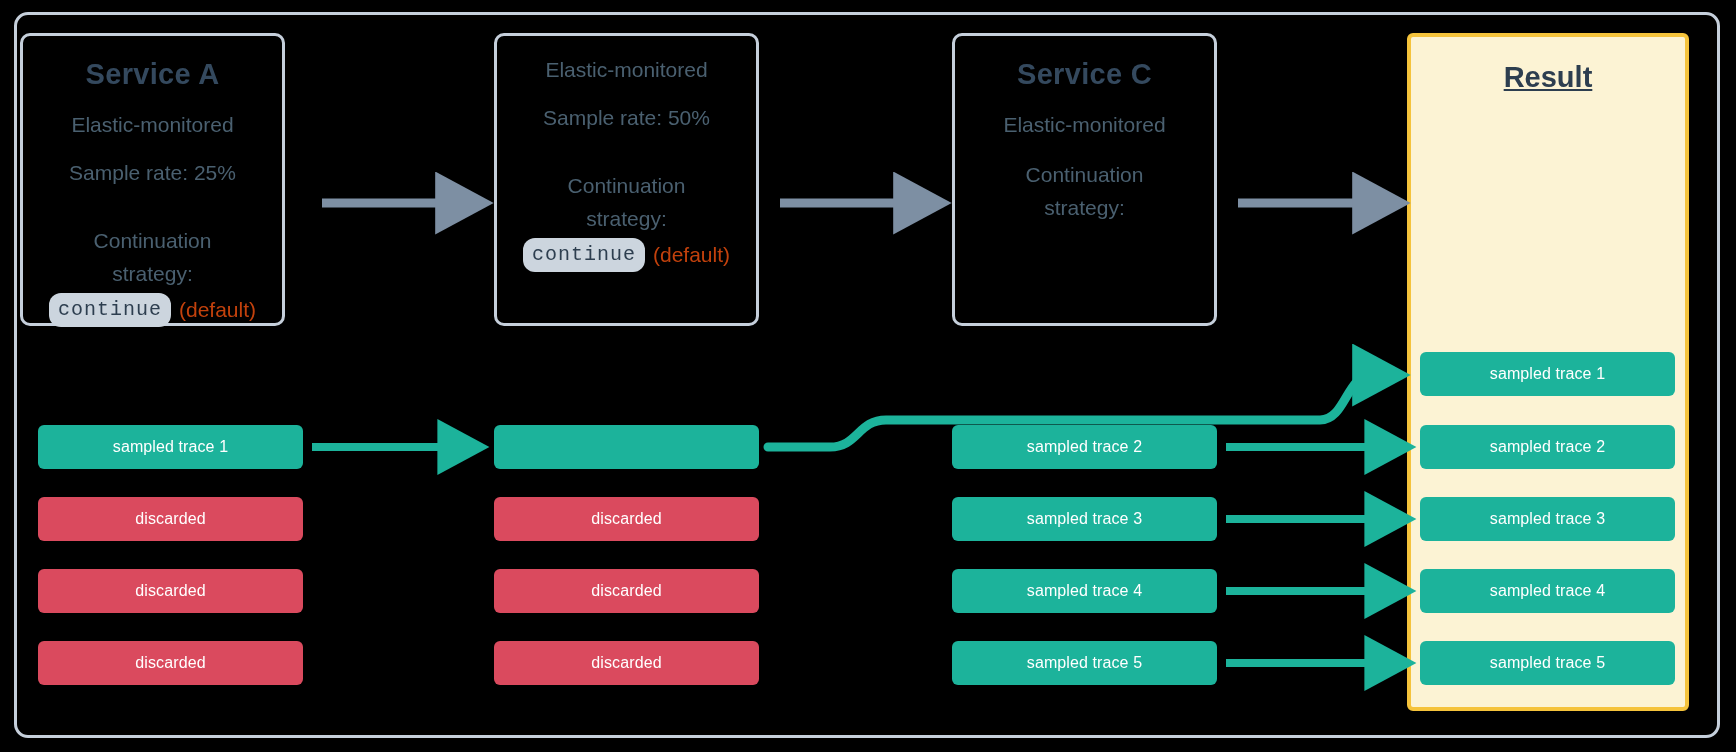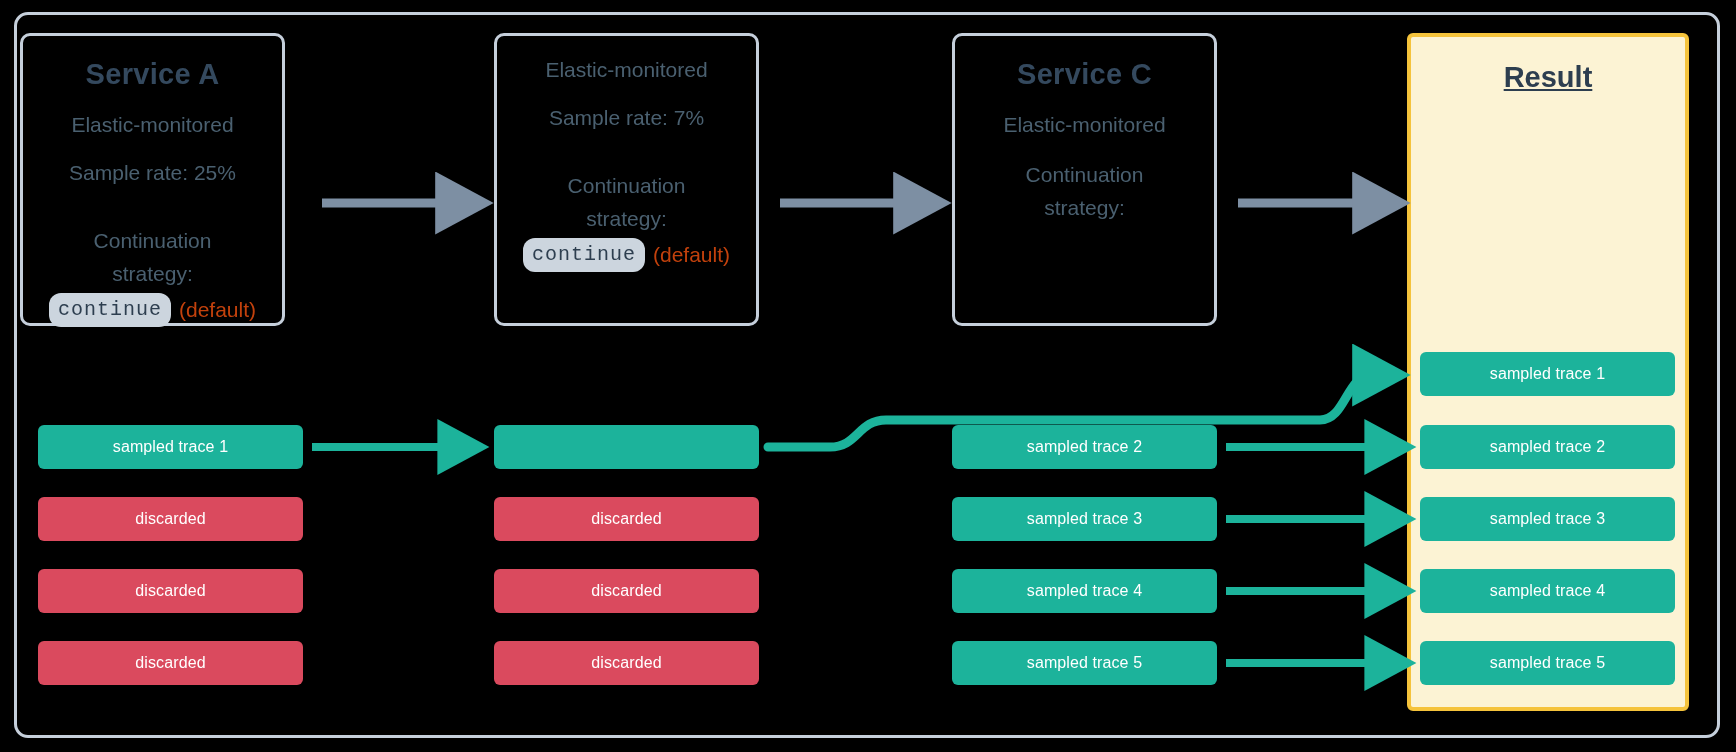--- a/index.html
+++ b/index.html
@@ -149,21 +149,21 @@
     <div class="service-strategy-label">Continuation</div>
     <div class="service-strategy-label">strategy:</div>
     <div class="strategy-row">
       <span class="code-badge">continue</span>
       <span class="default-note">(default)</span>
     </div>
   </div>
 
   <div class="service-card" style="left:494px; top:33px; width:265px; height:293px;">
     <div class="service-sub">Elastic-monitored</div>
-    <div class="service-rate">Sample rate: 7%</div>
+    <div class="service-rate">Sample rate: 50%</div>
     <div class="service-strategy-label">Continuation</div>
     <div class="service-strategy-label">strategy:</div>
     <div class="strategy-row">
       <span class="code-badge">continue</span>
       <span class="default-note">(default)</span>
     </div>
   </div>
 
   <div class="service-card" style="left:952px; top:33px; width:265px; height:293px;">
     <div class="service-title">Service C</div>

